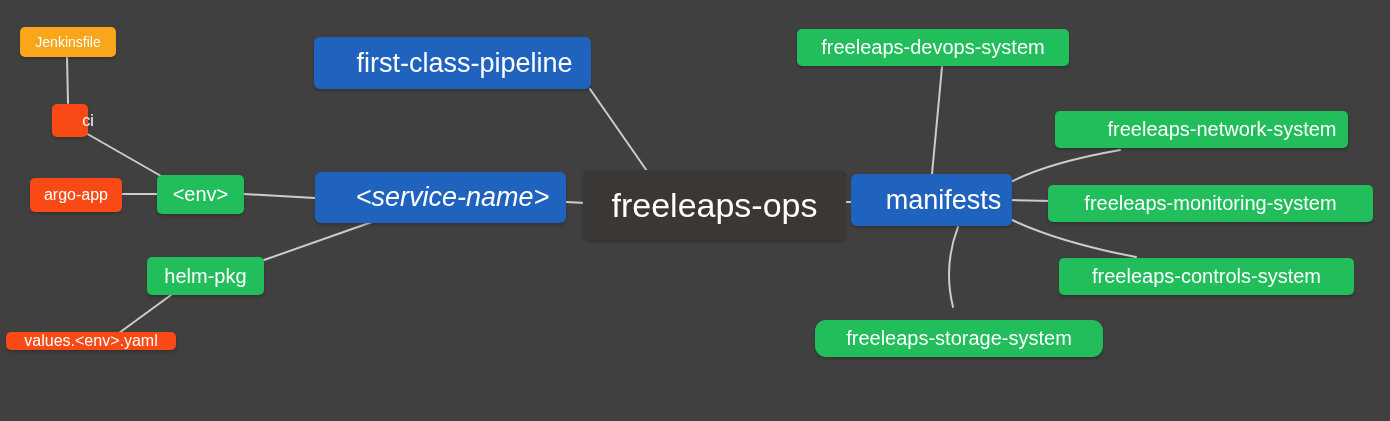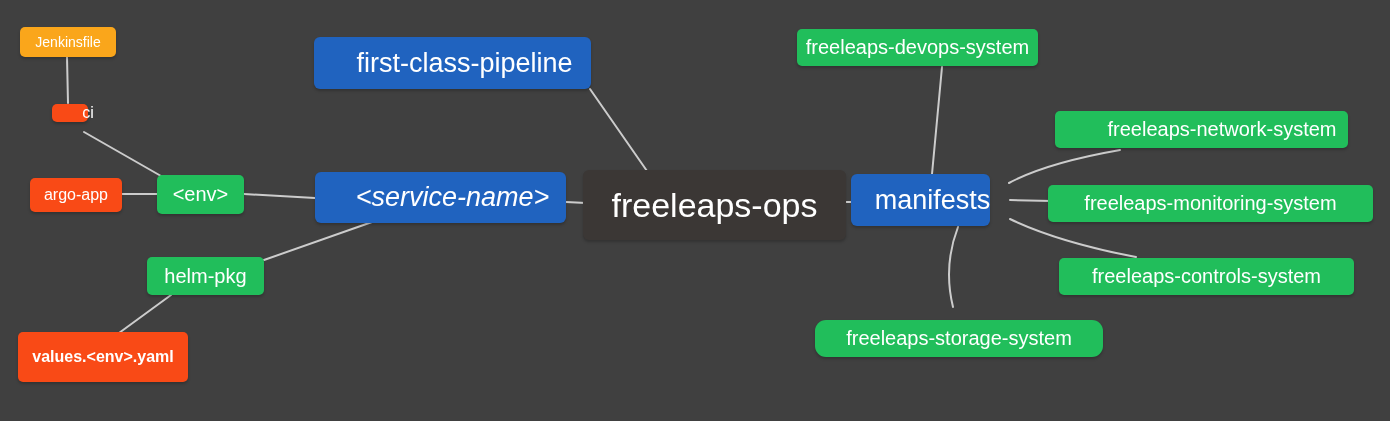--- a/index.html
+++ b/index.html
@@ -64,39 +64,39 @@
     <path d="M 843 202 L 854 202"></path>
     <path d="M 942 67 L 932 174"></path>
     <path d="M 1009 183 Q 1046 163 1120 150"></path>
     <path d="M 1010 200 L 1052 201"></path>
     <path d="M 1010 219 Q 1058 242 1136 257"></path>
     <path d="M 958 227 Q 943 266 953 307"></path>
   </svg>
 
   <div class="node lv5" style="left:20px; top:27px; width:96px; height:30px;">Jenkinsfile</div>
 
-  <div class="node lv4" style="left:52px; top:104px; width:33px; height:18px;padding-left:36px;">ci</div>
+  <div class="node lv4" style="left:52px; top:104px; width:33px; height:33px;padding-left:36px;">ci</div>
 
   <div class="node lv4" style="left:30px; top:178px; width:92px; height:34px;">argo-app</div>
 
   <div class="node lv3" style="left:157px; top:175px; width:87px; height:39px;">&lt;env&gt;</div>
 
   <div class="node lv3" style="left:147px; top:257px; width:117px; height:38px;">helm-pkg</div>
 
-  <div class="node lv4" style="left:18px; top:332px; width:170px; height:50px;font-weight:bold;">values.&lt;env&gt;.yaml</div>
+  <div class="node lv4" style="left:6px; top:332px; width:170px; height:18px;">values.&lt;env&gt;.yaml</div>
 
   <div class="node lv2" style="left:314px; top:37px; width:277px; height:52px;">first-class-pipeline</div>
 
   <div class="node lv2" style="left:315px; top:172px; width:251px; height:51px;font-style:italic;">&lt;service-name&gt;</div>
 
   <div class="node lv1" style="left:583px; top:170px; width:263px; height:70px;">freeleaps-ops</div>
 
-  <div class="node lv2" style="left:851px; top:174px; width:139px; height:52px;">manifests</div>
+  <div class="node lv2" style="left:851px; top:174px; width:161px; height:52px;">manifests</div>
 
-  <div class="node lv3" style="left:797px; top:29px; width:241px; height:37px;">freeleaps-devops-system</div>
+  <div class="node lv3" style="left:797px; top:29px; width:272px; height:37px;">freeleaps-devops-system</div>
 
   <div class="node lv3" style="left:1055px; top:111px; width:293px; height:37px;padding-left:41px;">freeleaps-network-system</div>
 
   <div class="node lv3" style="left:1048px; top:185px; width:325px; height:37px;">freeleaps-monitoring-system</div>
 
   <div class="node lv3" style="left:1059px; top:258px; width:295px; height:37px;">freeleaps-controls-system</div>
 
   <div class="node lv3" style="left:815px; top:320px; width:288px; height:37px;border-radius:11px;">freeleaps-storage-system</div>
 
 </div>

